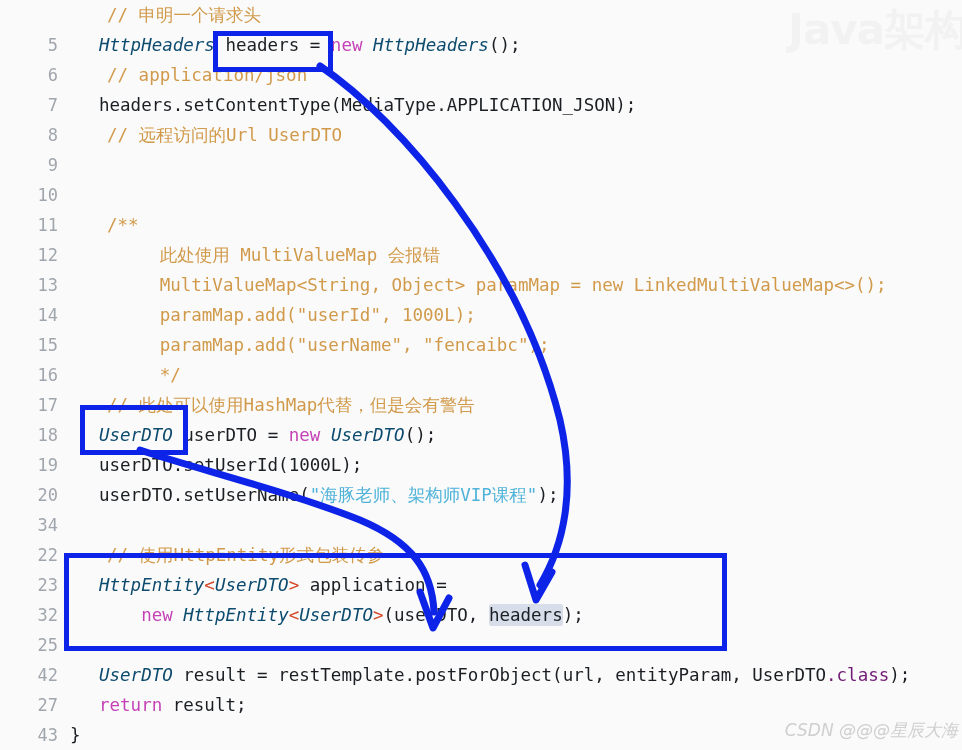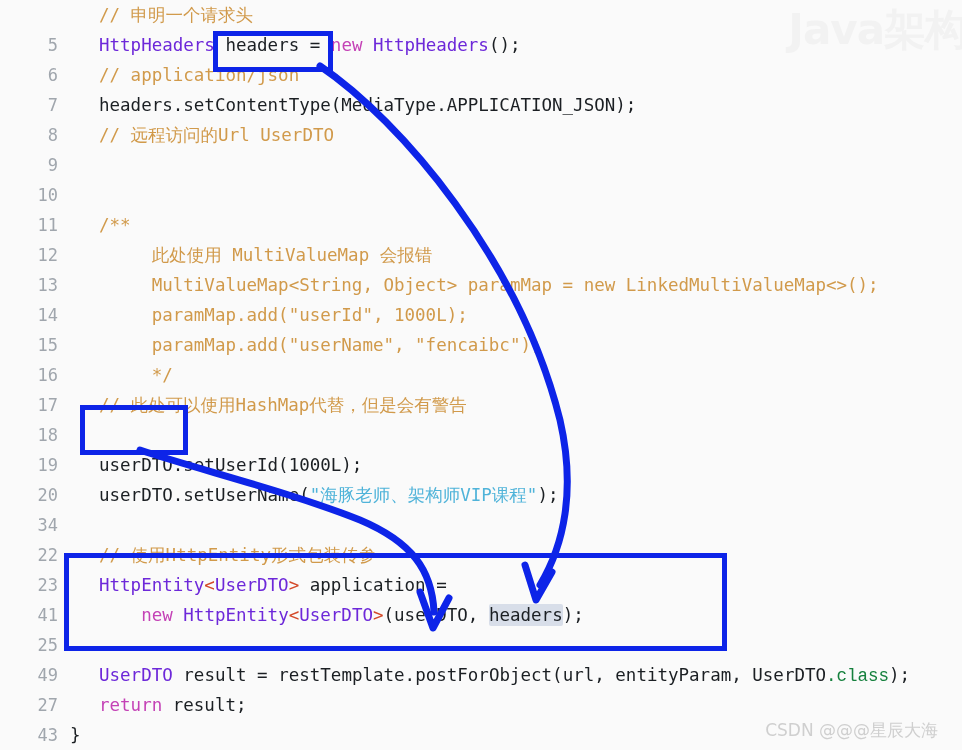--- a/index.html
+++ b/index.html
@@ -55,29 +55,29 @@
     font-family: "DejaVu Sans Mono", "Liberation Mono", monospace;
   }
   .src {
     position: absolute;
     left: 99px;
     top: 0;
     white-space: pre;
     color: #1b1f23;
   }
   
-  .cmt    { color: #d19a4b; }
+  .cmt    { color: #d19a4b; margin-left: 8px; }
   .kw     { color: #c442b6; }
-  .type   { color: #6d28d9; }
+  .type   { color: #0c4a6e; font-style: italic; }
   .str    { color: #4fb3d9; }
   .teal   { color: #1a9e8f; }
   .angle  { color: #d44a2a; }
   .plain  { color: #1b1f23; }
   .punc   { color: #1b1f23; }
-  .prop   { color: #15803d; font-family: Liberation Mono, monospace; }
+  .prop   { color: #701a75; }
   .hl {
     background: #d8dee9;
     border-radius: 2px;
     padding: 1px 0;
   }
   
   .overlay {
     position: absolute;
     left: 0;
     top: 0;
@@ -98,26 +98,27 @@
     top: 2px;
     font-family: "DejaVu Sans", "Liberation Sans", sans-serif;
     font-size: 42px;
     font-weight: bold;
     color: #f2f2f2;
     letter-spacing: -1px;
     white-space: nowrap;
   }
   .wm-bottom {
     position: absolute;
-    right: 24px;
+    right: 4px;
     bottom: 8px;
     font-family: "DejaVu Sans", "Liberation Sans", sans-serif;
     font-size: 17px;
     color: #cfcfcf;
     white-space: nowrap;
+    font-style: italic;
   }
 </style>
 </head>
 <body>
 
 <div id="screen">
 
   <div class="editor">
     <div class="gutter"></div>
     <div class="code-rows">
@@ -186,20 +187,21 @@
         <span class="src"><span class="cmt">     */</span></span>
       </div>
 
       <div class="row">
         <span class="ln">18</span>
         <span class="src"><span class="cmt">// 此处可以使用HashMap代替，但是会有警告</span></span>
       </div>
 
       <div class="row">
         <span class="ln">19</span>
+        <span class="src"><span class="type">UserDTO</span> <span class="plain">userDTO</span> <span class="plain">=</span> <span class="kw">new</span> <span class="type">UserDTO</span><span class="punc">();</span></span>
       </div>
 
       <div class="row">
         <span class="ln">20</span>
         <span class="src"><span class="plain">userDTO.setUserId(1000L);</span></span>
       </div>
 
       <div class="row">
         <span class="ln">34</span>
         <span class="src"><span class="plain">userDTO.setUserName(</span><span class="str">"海豚老师、架构师VIP课程"</span><span class="punc">);</span></span>
@@ -209,31 +211,31 @@
         <span class="ln">22</span>
         <span class="src"></span>
       </div>
 
       <div class="row">
         <span class="ln">23</span>
         <span class="src"><span class="cmt">// 使用HttpEntity形式包装传参</span></span>
       </div>
 
       <div class="row">
-        <span class="ln">41</span>
+        <span class="ln">32</span>
         <span class="src"><span class="type">HttpEntity</span><span class="angle">&lt;</span><span class="type">UserDTO</span><span class="angle">&gt;</span> <span class="plain">application</span> <span class="plain">=</span></span>
       </div>
 
       <div class="row">
         <span class="ln">25</span>
         <span class="src">    <span class="kw">new</span> <span class="type">HttpEntity</span><span class="angle">&lt;</span><span class="type">UserDTO</span><span class="angle">&gt;</span><span class="punc">(</span><span class="plain">userDTO</span><span class="punc">, </span><span class="hl">headers</span><span class="punc">);</span></span>
       </div>
 
       <div class="row">
-        <span class="ln">49</span>
+        <span class="ln">42</span>
         <span class="src"></span>
       </div>
 
       <div class="row">
         <span class="ln">27</span>
         <span class="src"><span class="type">UserDTO</span> <span class="plain">result</span> <span class="plain">=</span> <span class="plain">restTemplate.postForObject(url, entityParam, UserDTO</span><span class="prop">.class</span><span class="punc">);</span></span>
       </div>
 
       <div class="row">
         <span class="ln">43</span>

